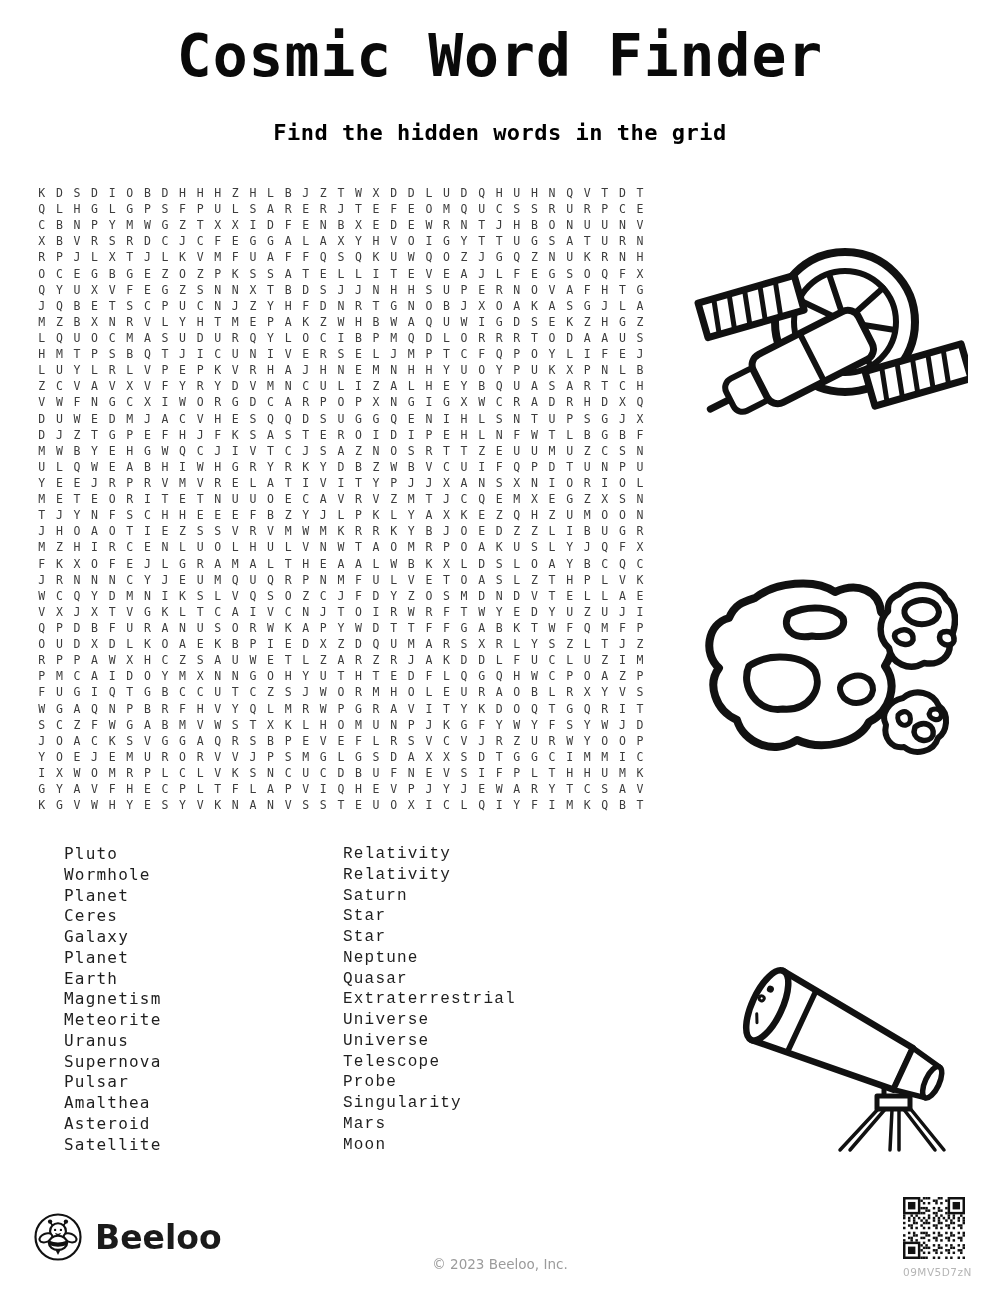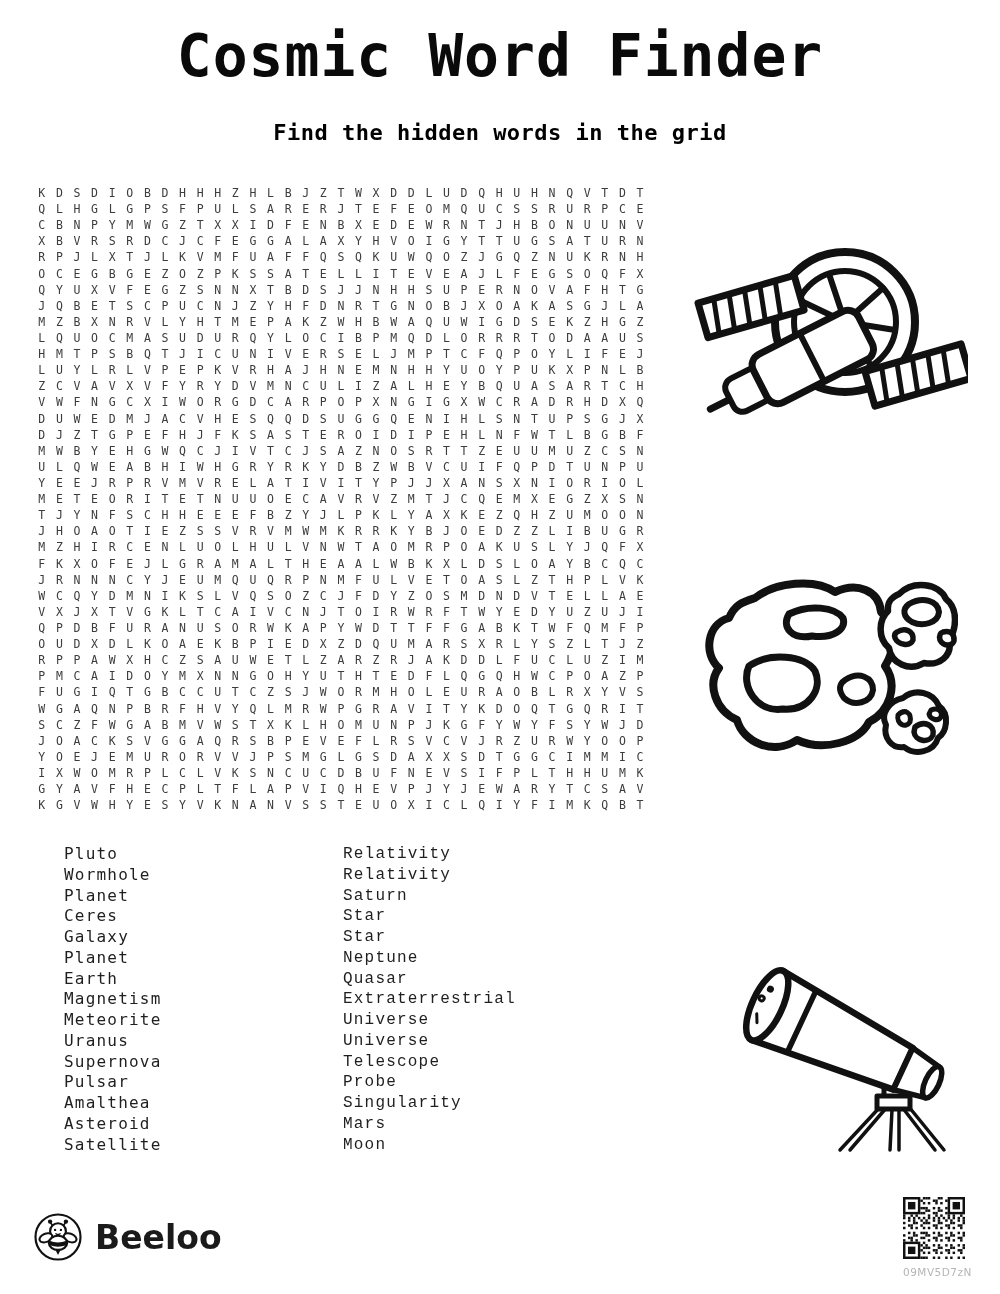--- a/index.html
+++ b/index.html
@@ -1641,20 +1641,21 @@
         <ellipse cx="15.5" cy="31" rx="8" ry="5" stroke-width="2.4" transform="rotate(-22 15.5 31)"></ellipse>
         <ellipse cx="44.5" cy="31" rx="8" ry="5" stroke-width="2.4" transform="rotate(22 44.5 31)"></ellipse>
         <ellipse cx="30" cy="37" rx="11" ry="8.5" stroke-width="2.6"></ellipse>
         <path d="M19.6,34.5 Q30,38.5 40.4,34.5 L40,40 Q30,43.5 20,40 Z" fill="#111" stroke="none"></path>
         <path d="M27,45.5 L33,45.5 L30,51.5 Z" fill="#111" stroke="none"></path>
       </g>
     </svg>
     <span class="brand-name">Beeloo</span>
   </div>
 
+  <div class="copyright">© 2023 Beeloo, Inc.</div>
 
   <div class="qr-wrap">
     <svg id="qr" width="62" height="62" viewBox="0 0 25 25">
         <rect x="0" y="0" width="25" height="25" fill="#fff"></rect>
         <rect x="0" y="0" width="7" height="7" fill="#111"></rect>
         <rect x="1" y="1" width="5" height="5" fill="#fff"></rect>
         <rect x="2" y="2" width="3" height="3" fill="#111"></rect>
         <rect x="18" y="0" width="7" height="7" fill="#111"></rect>
         <rect x="19" y="1" width="5" height="5" fill="#fff"></rect>
         <rect x="20" y="2" width="3" height="3" fill="#111"></rect>

